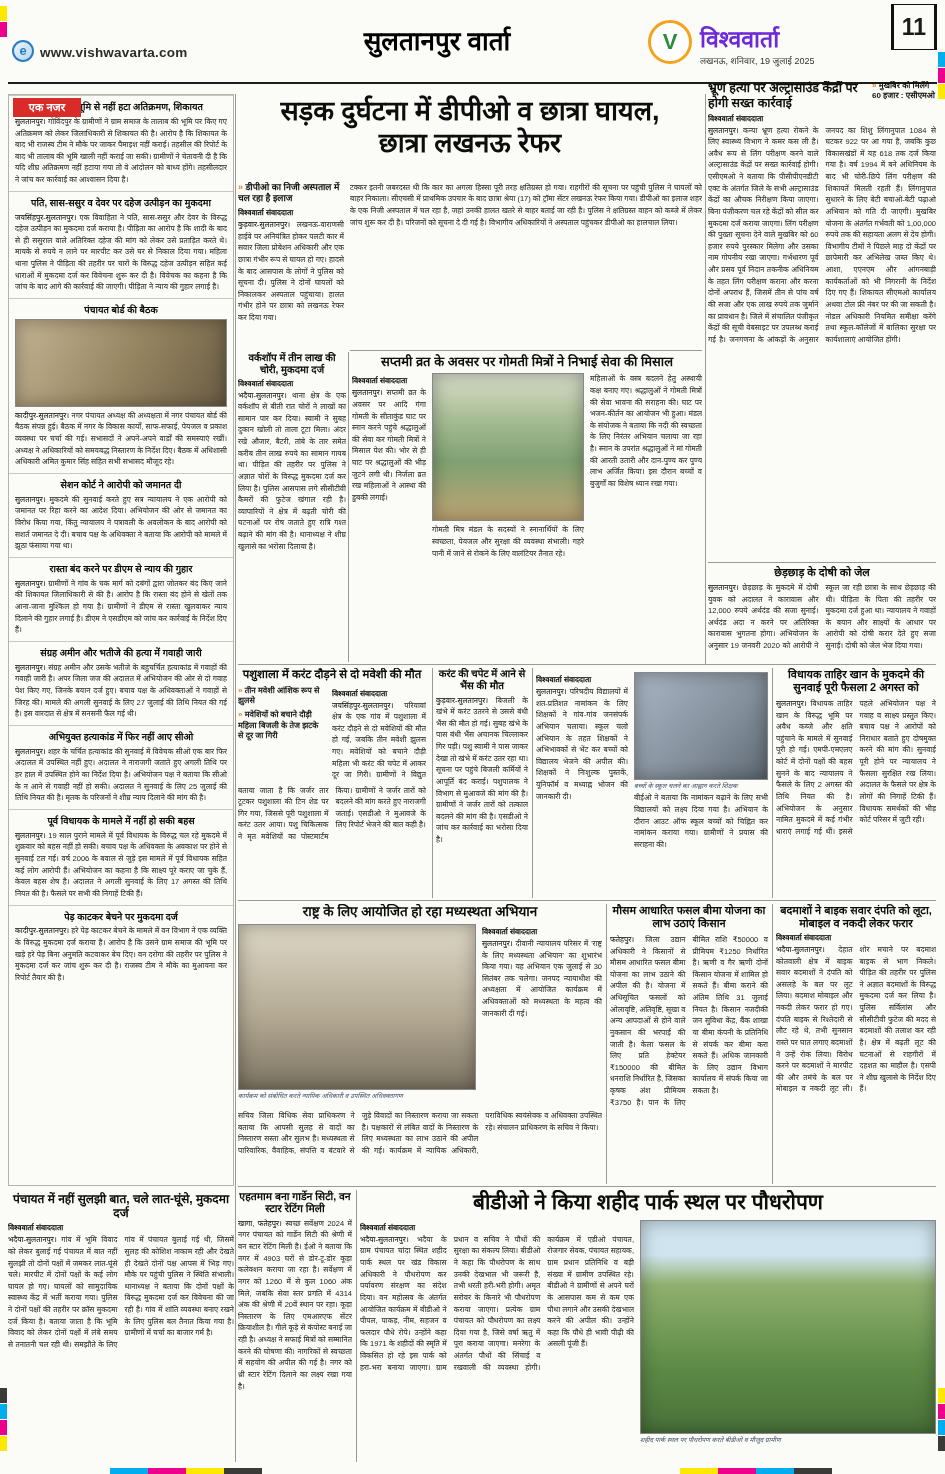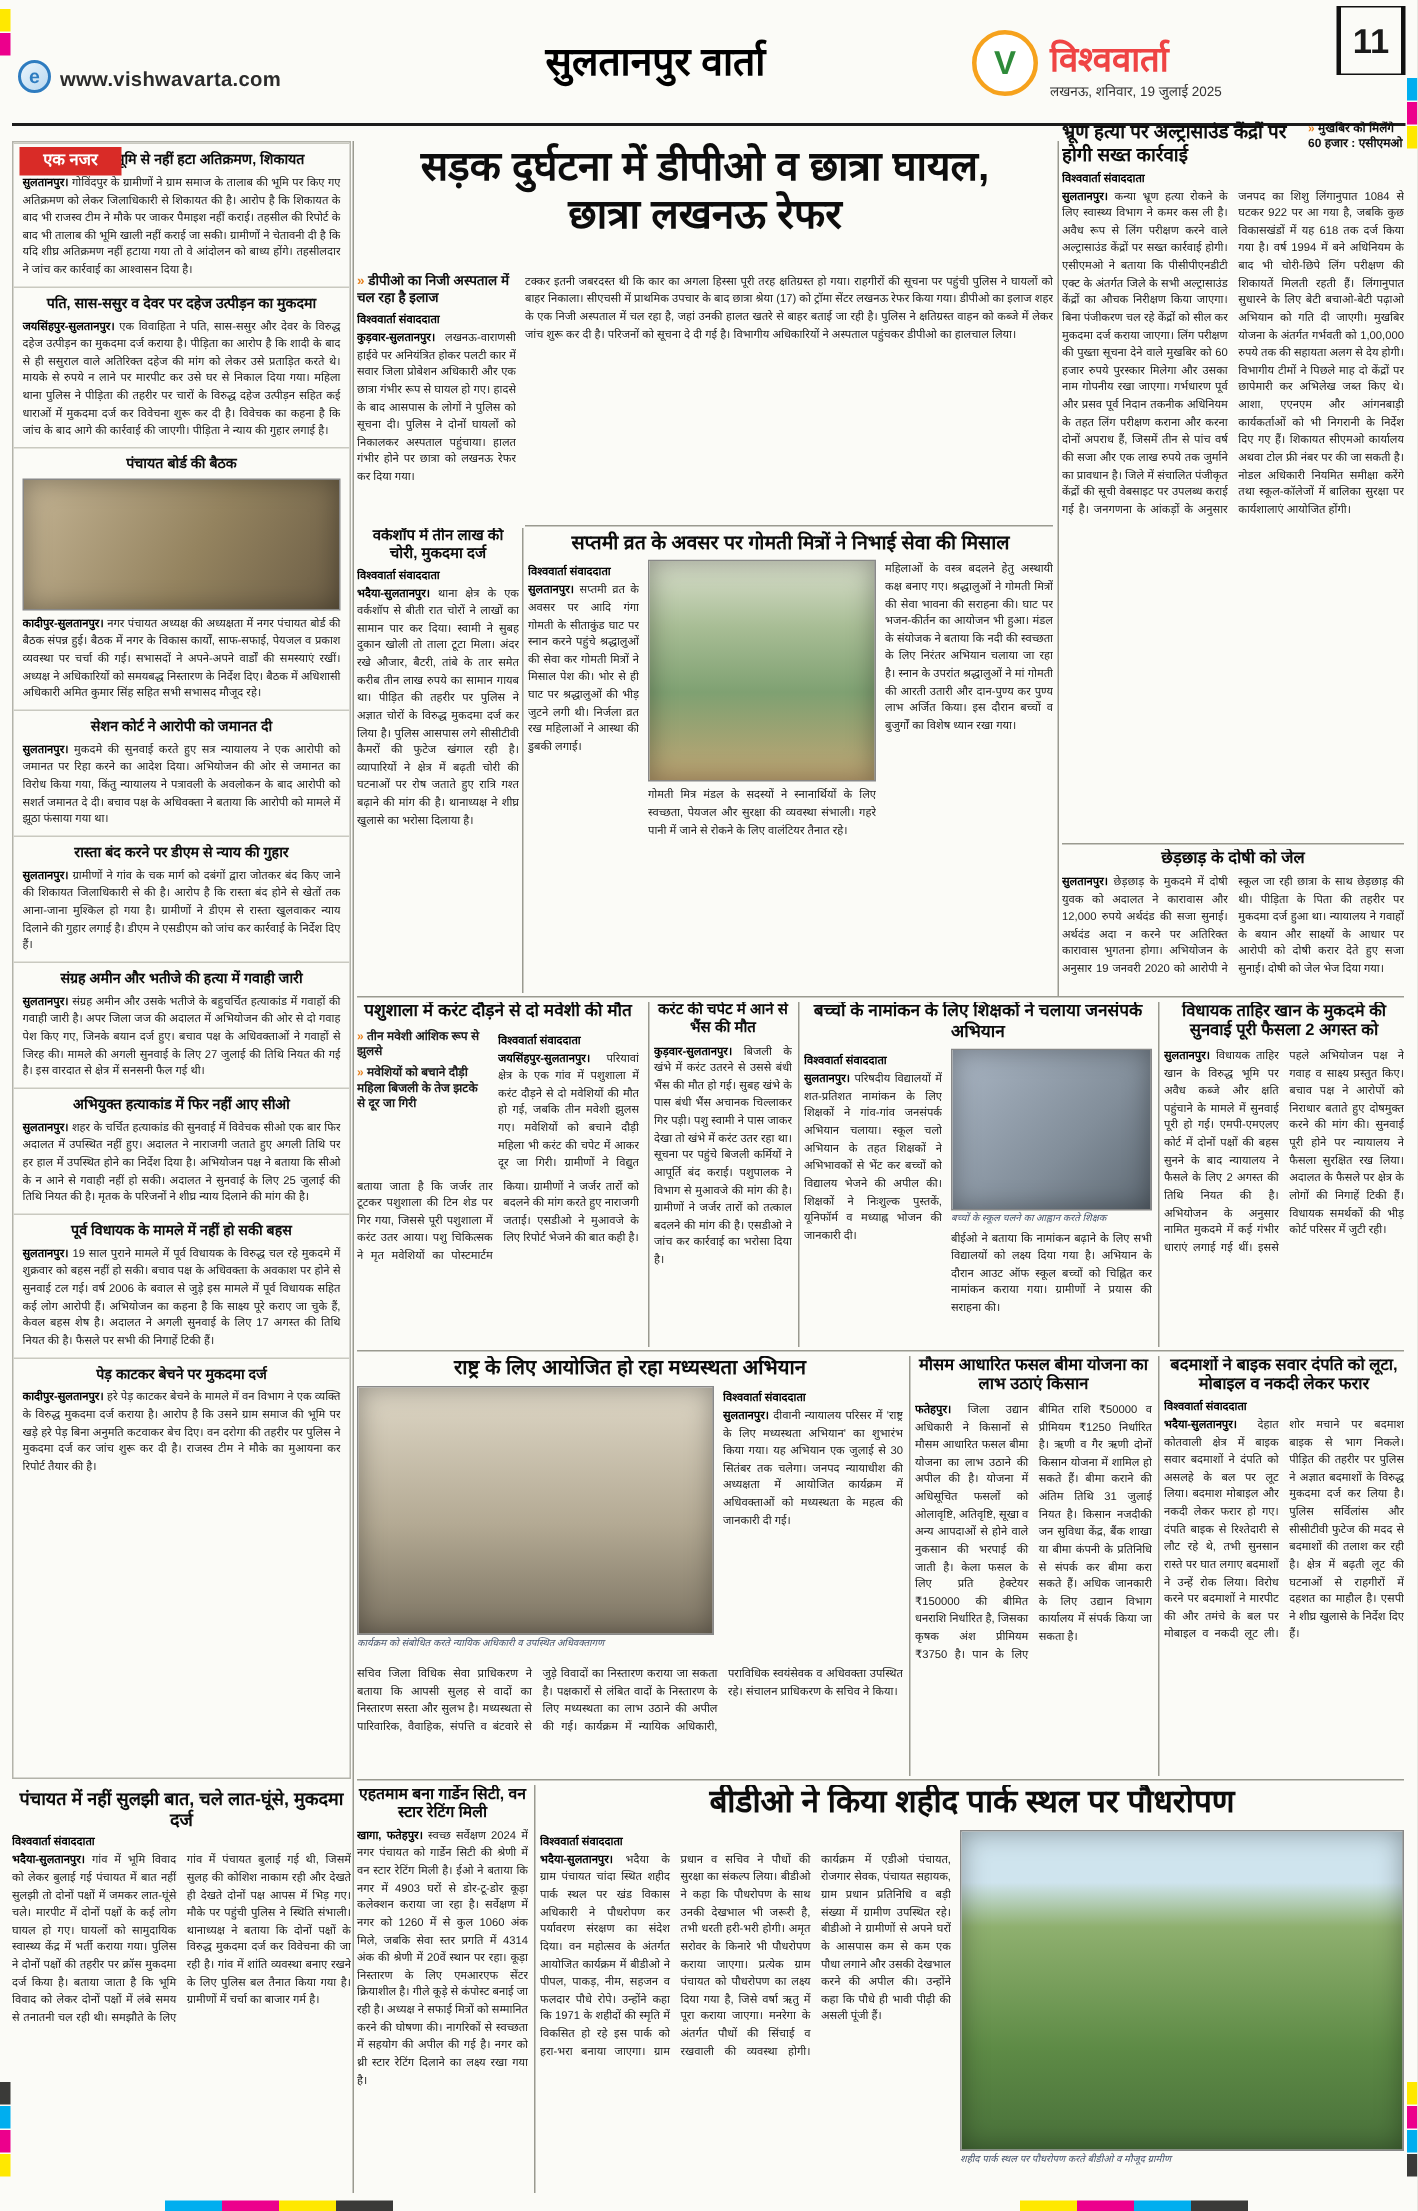--- a/index.html
+++ b/index.html
@@ -3,21 +3,21 @@
 <meta charset="utf-8">
 <style>
   *{margin:0;padding:0;box-sizing:border-box}
   html,body{background:#d9d9d2}
   body{font-family:"Liberation Sans","DejaVu Sans",sans-serif}
   #page{position:relative;width:945px;height:1474px;margin:0 auto;background:#fbfbf7;overflow:hidden;color:#1a1a1a}
   .abs{position:absolute}
   .art{position:absolute;overflow:hidden}
   .hl{font-weight:bold;color:#0d0d0d;text-align:center;line-height:1.18}
   .bd{font-size:7.5px;line-height:1.55;text-align:justify;color:#222;overflow:hidden}
-  .dl{font-weight:bold;color:#000}
+  .dl{font-weight:normal;color:#000}
   .bl{font-size:7.5px;font-weight:bold;color:#000;margin:2px 0}
   .cap{font-size:6.5px;font-style:italic;color:#46536b;line-height:1.3;margin-top:2px}
   .marker{color:#e8821e;font-weight:bold}
   .sub{font-size:9px;font-weight:bold;line-height:1.3;color:#111}
   .row{display:flex;gap:6px;overflow:hidden}
   .col{overflow:hidden}
   .vline{position:absolute;width:1px;background:#9a9a90}
   .hline{position:absolute;height:1px;background:#9a9a90}
   .ph{position:relative;width:100%;box-shadow:inset 0 0 18px rgba(0,0,0,.35);border:1px solid #888}
   .ph-accident{background:linear-gradient(135deg,#8aa868 0%,#5d7c42 45%,#37522a 100%)}
@@ -28,21 +28,21 @@
   .ph-plant{background:linear-gradient(180deg,#cfe4ee 0%,#cfe4ee 16%,#8fb06f 30%,#5e8b46 68%,#49703a 100%)}
   .nz{border:1px solid #b3b3aa;background:#fbfbf7}
   .nz-tab{position:absolute;left:4px;top:3px;width:68px;height:19px;background:#d92b27;color:#fff;font-size:11px;font-weight:bold;text-align:center;line-height:19px}
   .nz-item{border-top:1px solid #c9c9c0;padding:5px 6px}
   .nz-item:first-of-type{border-top:none;margin-top:25px}
   .nz-h{font-size:9.5px;font-weight:bold;text-align:center;line-height:1.25;margin-bottom:3px;color:#0d0d0d}
   .globe{border-radius:50%;border:2px solid #2e7cc0;color:#2e7cc0;font-weight:bold;text-align:center;line-height:18px;font-size:13px;background:linear-gradient(135deg,#eaf4fc,#b9d8f0);width:22px;height:22px}
   .website{font-size:13.5px;font-weight:bold;color:#2b2b2b;letter-spacing:.2px}
   .section-title{font-size:26px;font-weight:bold;text-align:center;color:#000}
   .brand-logo{width:44px;height:44px;border-radius:50%;border:3px solid #f6a21d;background:#fff;text-align:center;line-height:38px;font-size:22px;font-weight:bold;color:#2e8b3a}
-  .brand-name{font-size:23px;font-weight:bold;color:#ef4444}
+  .brand-name{font-size:23px;font-weight:bold;color:#6d28d9}
   .brand-date{font-size:9px;color:#333}
   .pageno{width:46px;height:46px;border:1px solid #111;border-left:3px solid #111;border-right:3px solid #111;text-align:center;line-height:44px;font-size:23px;font-weight:bold}
   .regv i{display:block;width:7px;height:15px;margin-bottom:1px}
   .regh i{display:inline-block;width:38px;height:8px}
   .c{background:#00aeef}.m{background:#ec008c}.y{background:#ffe800}.k{background:#3a3a38}
   .cols2{column-count:2;column-gap:7px}
   .cols3{column-count:3;column-gap:7px}
   .bullets div{margin-bottom:4px;font-size:8px;font-weight:bold;line-height:1.3}
 </style>
 </head>
@@ -190,21 +190,20 @@
     </div>
     <p class="bd cols2" style="margin-top:3px;height:96px">बताया जाता है कि जर्जर तार टूटकर पशुशाला की टिन शेड पर गिर गया, जिससे पूरी पशुशाला में करंट उतर आया। पशु चिकित्सक ने मृत मवेशियों का पोस्टमार्टम किया। ग्रामीणों ने जर्जर तारों को बदलने की मांग करते हुए नाराजगी जताई। एसडीओ ने मुआवजे के लिए रिपोर्ट भेजने की बात कही है।</p>
   </div>
 
   <div class="art" style="left:436px;top:668px;width:92px;height:230px">
     <div class="hl" style="font-size:10px">करंट की चपेट में आने से भैंस की मौत</div>
     <p class="bd" style="margin-top:3px"><span class="dl">कुड़वार-सुलतानपुर।</span> <span>बिजली के खंभे में करंट उतरने से उससे बंधी भैंस की मौत हो गई। सुबह खंभे के पास बंधी भैंस अचानक चिल्लाकर गिर पड़ी। पशु स्वामी ने पास जाकर देखा तो खंभे में करंट उतर रहा था। सूचना पर पहुंचे बिजली कर्मियों ने आपूर्ति बंद कराई। पशुपालक ने विभाग से मुआवजे की मांग की है। ग्रामीणों ने जर्जर तारों को तत्काल बदलने की मांग की है। एसडीओ ने जांच कर कार्रवाई का भरोसा दिया है।</span></p>
   </div>
 
   <div class="art" style="left:536px;top:668px;width:232px;height:230px">
-    <div class="hl" style="font-size:11.5px">बच्चों के नामांकन के लिए शिक्षकों ने चलाया जनसंपर्क अभियान</div>
     <div class="row" style="margin-top:4px;height:196px">
       <div class="col" style="width:92px">
         <div class="bl">विश्ववार्ता संवाददाता</div>
         <p class="bd"><span class="dl">सुलतानपुर।</span> <span>परिषदीय विद्यालयों में शत-प्रतिशत नामांकन के लिए शिक्षकों ने गांव-गांव जनसंपर्क अभियान चलाया। स्कूल चलो अभियान के तहत शिक्षकों ने अभिभावकों से भेंट कर बच्चों को विद्यालय भेजने की अपील की। शिक्षकों ने निःशुल्क पुस्तकें, यूनिफॉर्म व मध्याह्न भोजन की जानकारी दी।</span></p>
       </div>
       <div class="col" style="flex:1">
         <div class="ph ph-kids" style="height:108px"></div>
         <div class="cap">बच्चों के स्कूल चलने का आह्वान करते शिक्षक</div>
         <p class="bd" style="margin-top:2px">बीईओ ने बताया कि नामांकन बढ़ाने के लिए सभी विद्यालयों को लक्ष्य दिया गया है। अभियान के दौरान आउट ऑफ स्कूल बच्चों को चिह्नित कर नामांकन कराया गया। ग्रामीणों ने प्रयास की सराहना की।</p>
       </div>

